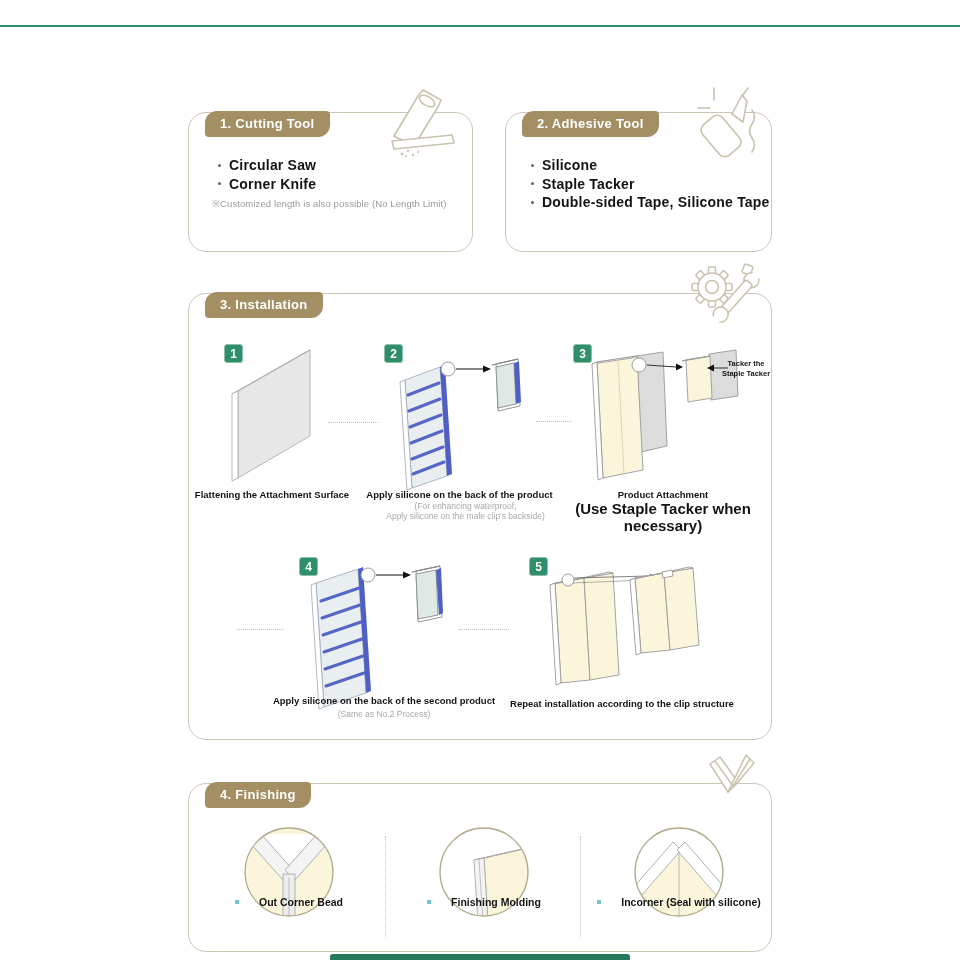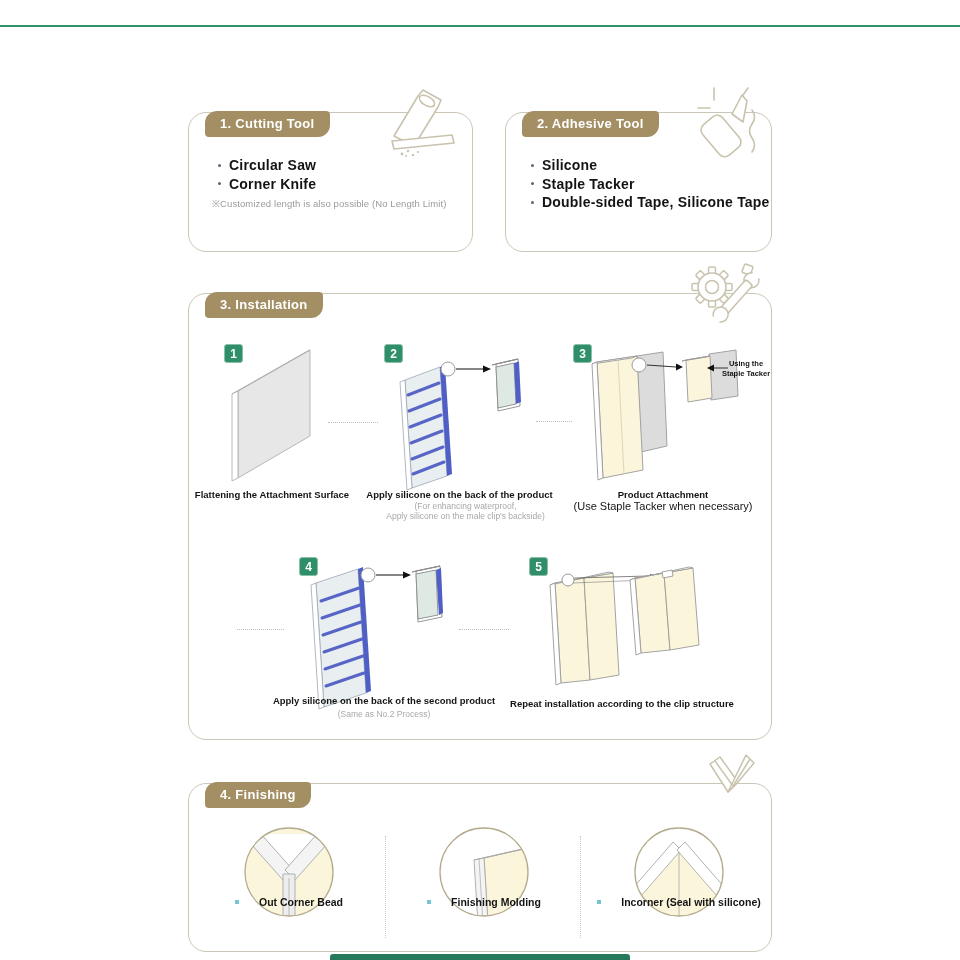--- a/index.html
+++ b/index.html
@@ -48,21 +48,21 @@
   .stepgfx { position:absolute; }
   .g1 { left:222px; top:340px; } .g2 { left:378px; top:338px; } .g3 { left:566px; top:338px; }
   .g4 { left:292px; top:553px; } .g5 { left:512px; top:553px; }
   .cap { position:absolute; font-weight:bold; font-size:9.5px; color:#141414; text-align:center; line-height:11px; }
   .sub { position:absolute; font-size:8.5px; color:#A8A8A8; text-align:center; line-height:10px; }
   .c1 { left:192px; top:489px; width:160px; }
   .c2 { left:348px; top:489px; width:195px;margin-left:14px; }
   .c2s1 { left:368px; top:501px; width:195px; }
   .c2s2 { left:353px; top:511px; width:225px; }
   .c3 { left:573px; top:489px; width:180px; }
-  .c3b { left:573px; top:500px; width:180px; font-weight:normal; font-size:11px; color:#141414; position:absolute; text-align:center; }
+  .c3b { left:573px; top:500px; width:180px; font-weight:bold; font-size:15px; color:#141414; position:absolute; text-align:center; }
   .c4 { left:272px; top:695px; width:224px; }
   .c4s { left:272px; top:709px; width:224px; }
   .c5 { left:490px; top:698px; width:264px; }
   .anno { position:absolute; left:716px; top:359px; width:60px; text-align:center;
           font-size:7.5px; font-weight:bold; color:#141414; line-height:9.5px; }
   .dots-h { position:absolute; height:0; border-top:1.5px dotted #BFBFBF; }
   .dh1 { left:328px; top:422px; width:50px; }
   .dh2 { left:536px; top:421px; width:36px; }
   .dh3 { left:237px; top:629px; width:47px; }
   .dh4 { left:459px; top:629px; width:50px; }
@@ -282,21 +282,21 @@
   <div class="dots-h dh3"></div>
   <div class="dots-h dh4"></div>
 
   <div class="cap c1">Flattening the Attachment Surface</div>
   <div class="cap c2">Apply silicone on the back of the product</div>
   <div class="sub c2s1">(For enhancing waterproof,</div>
   <div class="sub c2s2">Apply silicone on the male clip's backside)</div>
   <div class="cap c3">Product Attachment</div>
   <div class="c3b">(Use Staple Tacker when necessary)</div>
   <div class="anno">
-    <div>Using the</div>
+    <div>Tacker the</div>
     <div>Staple Tacker</div>
   </div>
   <div class="cap c4">Apply silicone on the back of the second product</div>
   <div class="sub c4s">(Same as No.2 Process)</div>
   <div class="cap c5">Repeat installation according to the clip structure</div>
 
   <div class="box box4"></div>
   <div class="tab tab4">4. Finishing</div>
   <svg class="deco-icon corner" width="64" height="66" viewBox="0 0 64 66">
     <g fill="#fff" stroke="#C9C3AE" stroke-width="1.5" stroke-linejoin="round">

